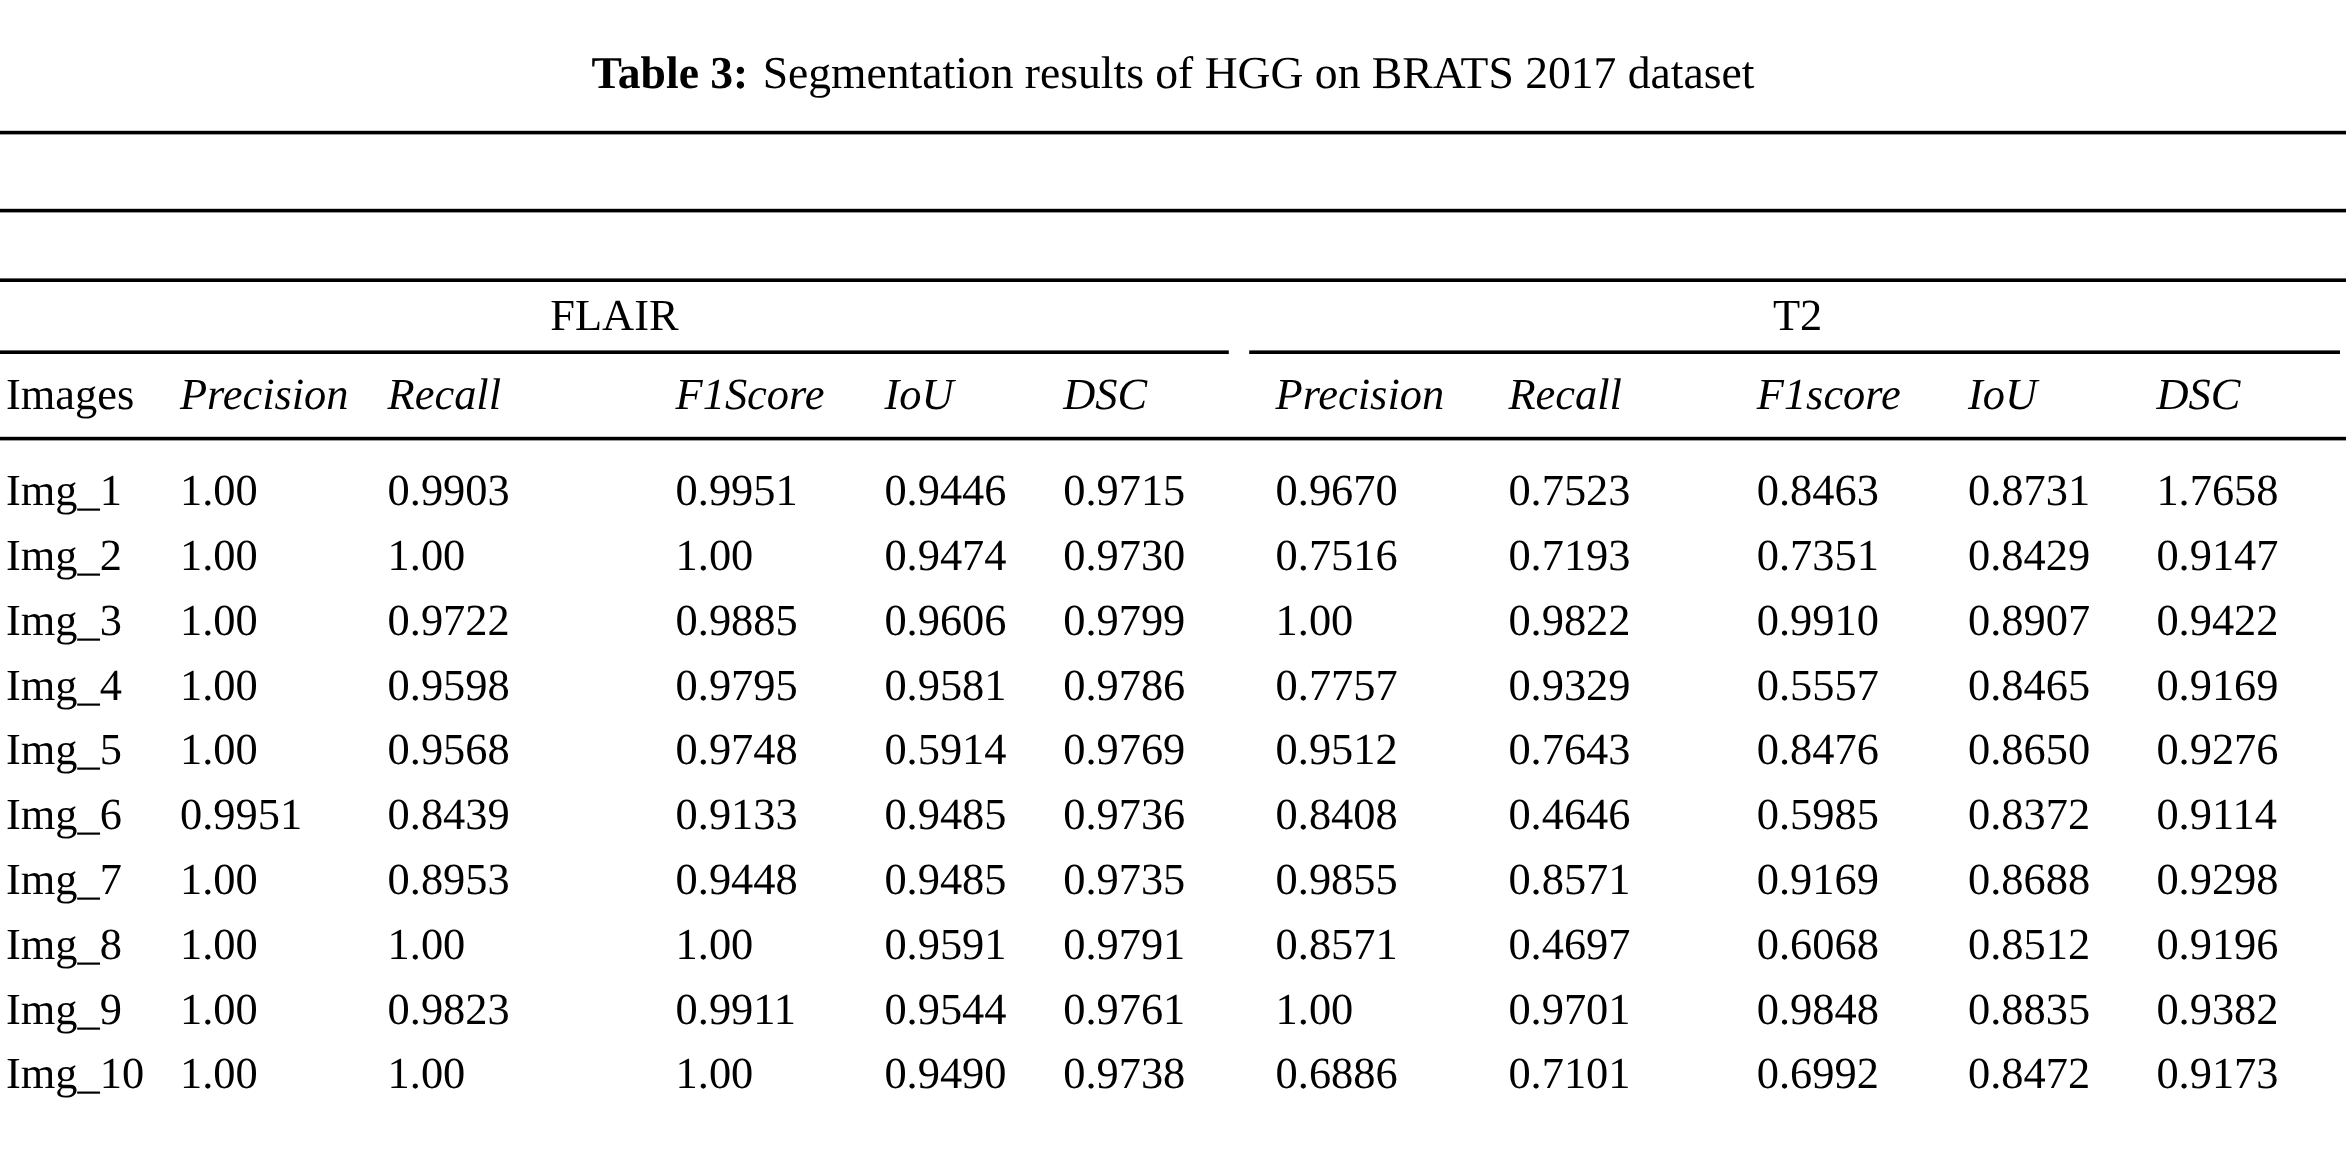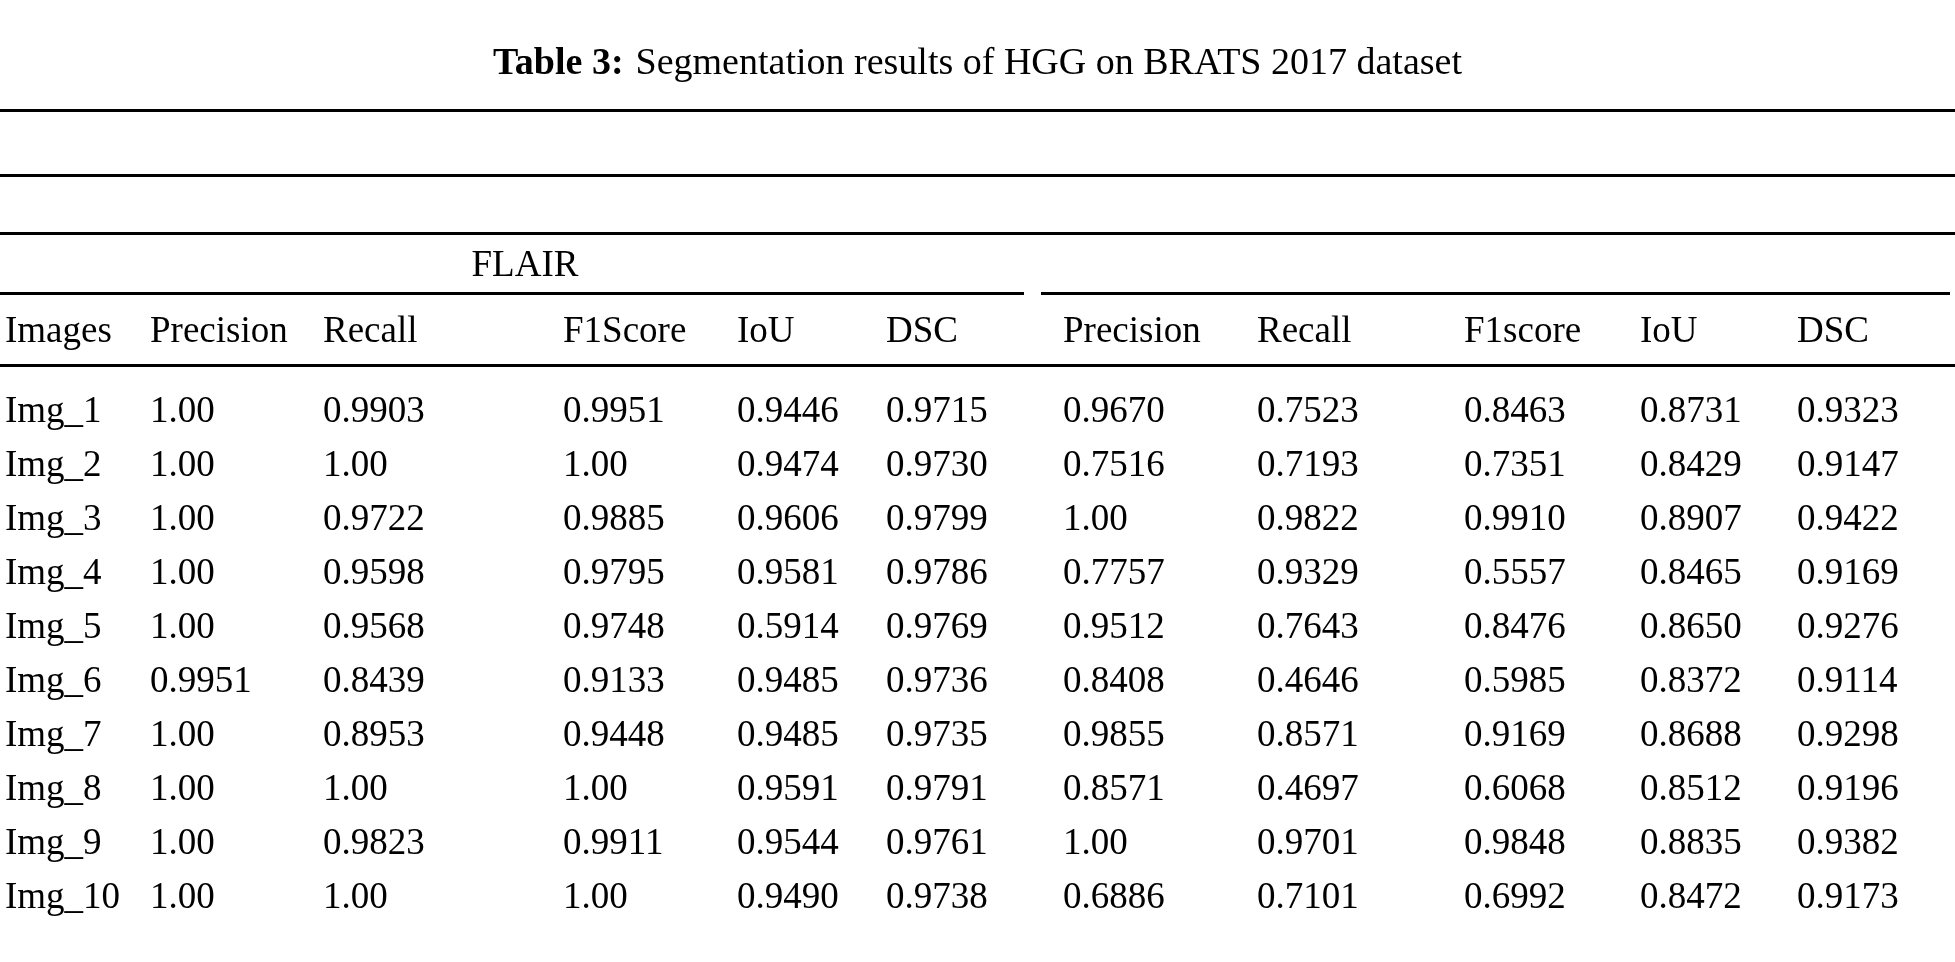--- a/index.html
+++ b/index.html
@@ -28,26 +28,26 @@
   .r-bottom1{left:0;top:948px;width:1955px;height:4px;}
   .r-bottom2{left:0;top:958px;width:1955px;height:3px;}
   .hdr-row{
     position:absolute;left:0;width:1955px;text-align:center;
     font-size:37px;white-space:nowrap;
   }
   .hdr-brats{top:77px;height:62px;line-height:62px;}
   .hdr-hgg{top:142px;height:55px;line-height:55px;}
   .grp{
     position:absolute;top:200px;height:66px;line-height:57px;
-    text-align:center;font-size:37px;white-space:nowrap;padding-left:13px;
+    text-align:center;font-size:37px;white-space:nowrap;
   }
   .grp-flair{left:0;width:1024px;}
   .grp-t2{left:1041px;width:914px;}
   .colheads{position:absolute;top:260px;left:0;width:1608px;height:69px;}
-  .colheads .cell{line-height:69px;}
+  .colheads .cell{line-height:69px;font-style:italic;}
   .colheads .cell.roman{font-style:normal;}
   .cell{
     position:absolute;top:0;font-size:37px;white-space:nowrap;
   }
   .cx0{left:5px;}
   .cx1{left:150px;}
   .cx2{left:323px;}
   .cx3{left:563px;}
   .cx4{left:737px;}
   .cx5{left:886px;}
@@ -73,20 +73,21 @@
   <div class="rule r-brats"></div>
   <div class="rule r-hgg"></div>
   <div class="rule r-cmid-flair"></div>
   <div class="rule r-cmid-t2"></div>
   <div class="rule r-head"></div>
   <div class="rule r-bottom1"></div>
   <div class="rule r-bottom2"></div>
 
 
   <div class="grp grp-flair">FLAIR</div>
+  <div class="grp grp-t2">T2</div>
 
   <div class="colheads">
     <span class="cell cx0 roman">Images</span>
     <span class="cell cx1">Precision</span>
     <span class="cell cx2">Recall</span>
     <span class="cell cx3">F1Score</span>
     <span class="cell cx4">IoU</span>
     <span class="cell cx5">DSC</span>
     <span class="cell cx6">Precision</span>
     <span class="cell cx7">Recall</span>
@@ -100,21 +101,21 @@
         <span class="cell cx0">Img_1</span>
         <span class="cell cx1">1.00</span>
         <span class="cell cx2">0.9903</span>
         <span class="cell cx3">0.9951</span>
         <span class="cell cx4">0.9446</span>
         <span class="cell cx5">0.9715</span>
         <span class="cell cx6">0.9670</span>
         <span class="cell cx7">0.7523</span>
         <span class="cell cx8">0.8463</span>
         <span class="cell cx9">0.8731</span>
-        <span class="cell cx10">0.9323</span>
+        <span class="cell cx10">1.7658</span>
       </div>
       <div class="datarow">
         <span class="cell cx0">Img_2</span>
         <span class="cell cx1">1.00</span>
         <span class="cell cx2">1.00</span>
         <span class="cell cx3">1.00</span>
         <span class="cell cx4">0.9474</span>
         <span class="cell cx5">0.9730</span>
         <span class="cell cx6">0.7516</span>
         <span class="cell cx7">0.7193</span>

